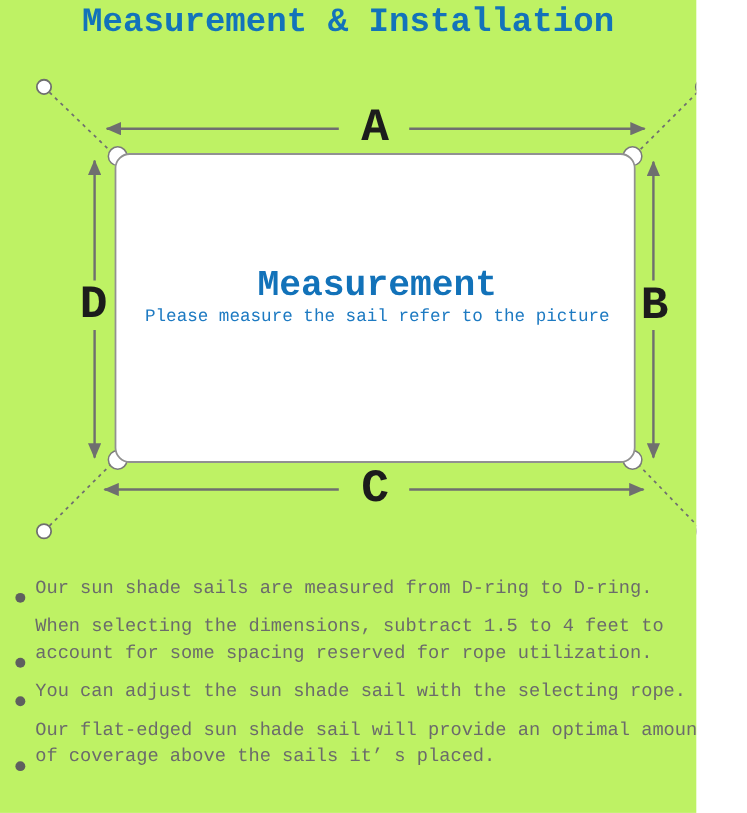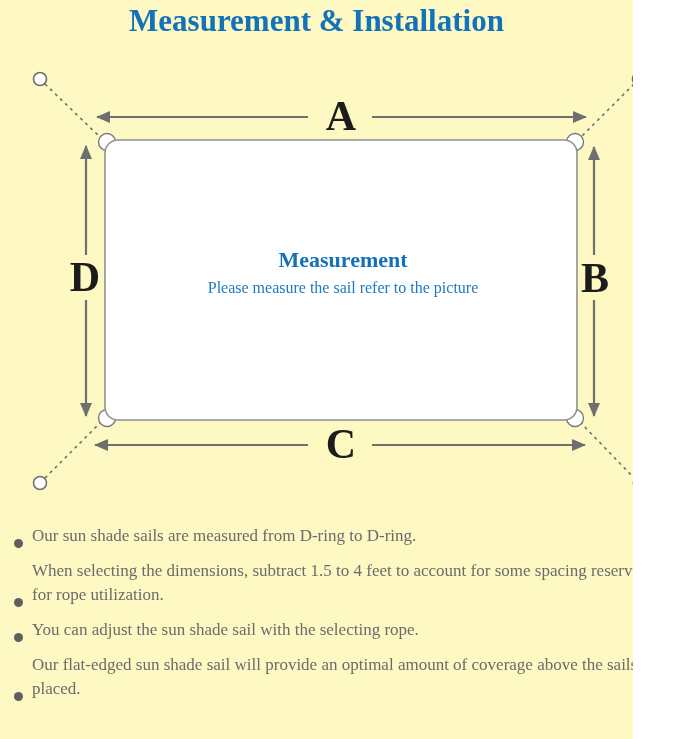--- a/index.html
+++ b/index.html
@@ -1,23 +1,23 @@
 <!DOCTYPE html>
 <html><head>
 <meta charset="utf-8">
 <style>
   * { margin: 0; padding: 0; box-sizing: border-box; }
   html, body { background: #ffffff; }
   .page {
     position: relative;
     width: 633px;
     height: 739px;
-    background: #fef9c3;
+    background: #bef264;
     overflow: hidden;
-    font-family: Liberation Serif, serif;
+    font-family: Liberation Mono, monospace;
   }
   .title {
     position: absolute;
     top: 3px;
     left: 0;
     width: 100%;
     text-align: center;
     font-size: 31px;
     font-weight: bold;
     color: #1373ba;
@@ -37,21 +37,21 @@
   }
   .label-a { left: 341px; top: 116px; }
   .label-b { left: 595px; top: 278px; }
   .label-c { left: 341px; top: 444px; }
   .label-d { left: 85px;  top: 277px; }
   .center-title {
     position: absolute;
     left: 343px;
     top: 260px;
     transform: translate(-50%, -50%);
-    font-size: 22px;
+    font-size: 33px;
     font-weight: bold;
     color: #1272b9;
     white-space: nowrap;
   }
   .center-caption {
     position: absolute;
     left: 343px;
     top: 288px;
     transform: translate(-50%, -50%);
     font-size: 16px;

